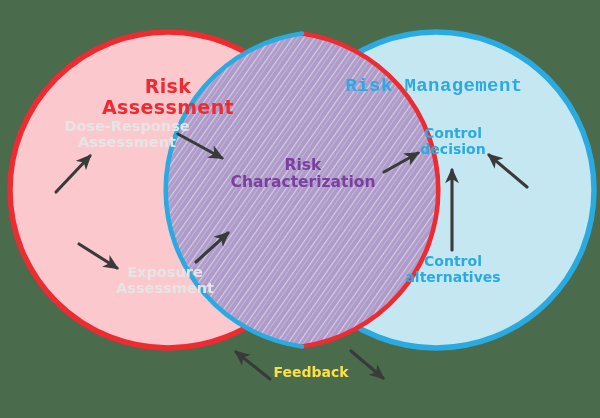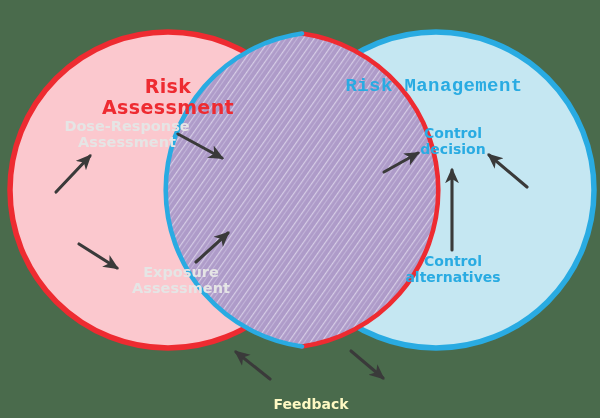--- a/index.html
+++ b/index.html
@@ -52,24 +52,23 @@
     color: #29abe2;
     font-size: 14px;
     font-weight: 600;
   }
   .center-item {
     color: #7b3fa0;
     font-size: 15.5px;
     font-weight: 700;
   }
   .feedback-item {
-    color: #fef9c3;
+    color: #fde047;
     font-size: 14px;
     font-weight: 700;
-    margin-top: 32px;
   }
 </style>
 </head>
 <body>
 
 <div id="stage">
 
   <svg width="600" height="418" viewBox="0 0 600 418">
     <defs>
       <pattern id="hatchPattern" patternUnits="userSpaceOnUse" width="9" height="9" patternTransform="rotate(35)">
@@ -131,23 +130,25 @@
   </svg>
 
   <div class="lbl title-left" style="left:88px; top:76px; width:160px;">Risk Assessment</div>
 
   <div class="lbl title-right" style="left:344px; top:76px; width:180px;font-family:Liberation Mono, monospace;">Risk Management</div>
 
   <div class="lbl left-item" style="left:52px; top:118px; width:150px;">Dose-Response
 Assessment</div>
 
 
-  <div class="lbl left-item" style="left:123px; top:264px; width:116px;">Exposure
+  <div class="lbl left-item" style="left:107px; top:264px; width:116px;">Exposure
 Assessment</div>
 
+  <div class="lbl center-item" style="left:222px; top:157px; width:162px;">Risk
+Characterization</div>
 
   <div class="lbl right-item" style="left:405px; top:126px; width:96px;">Control
 decision</div>
 
 
   <div class="lbl right-item" style="left:398px; top:254px; width:110px;">Control
 alternatives</div>
 
   <div class="lbl feedback-item" style="left:268px; top:365px; width:86px;">Feedback</div>
 

